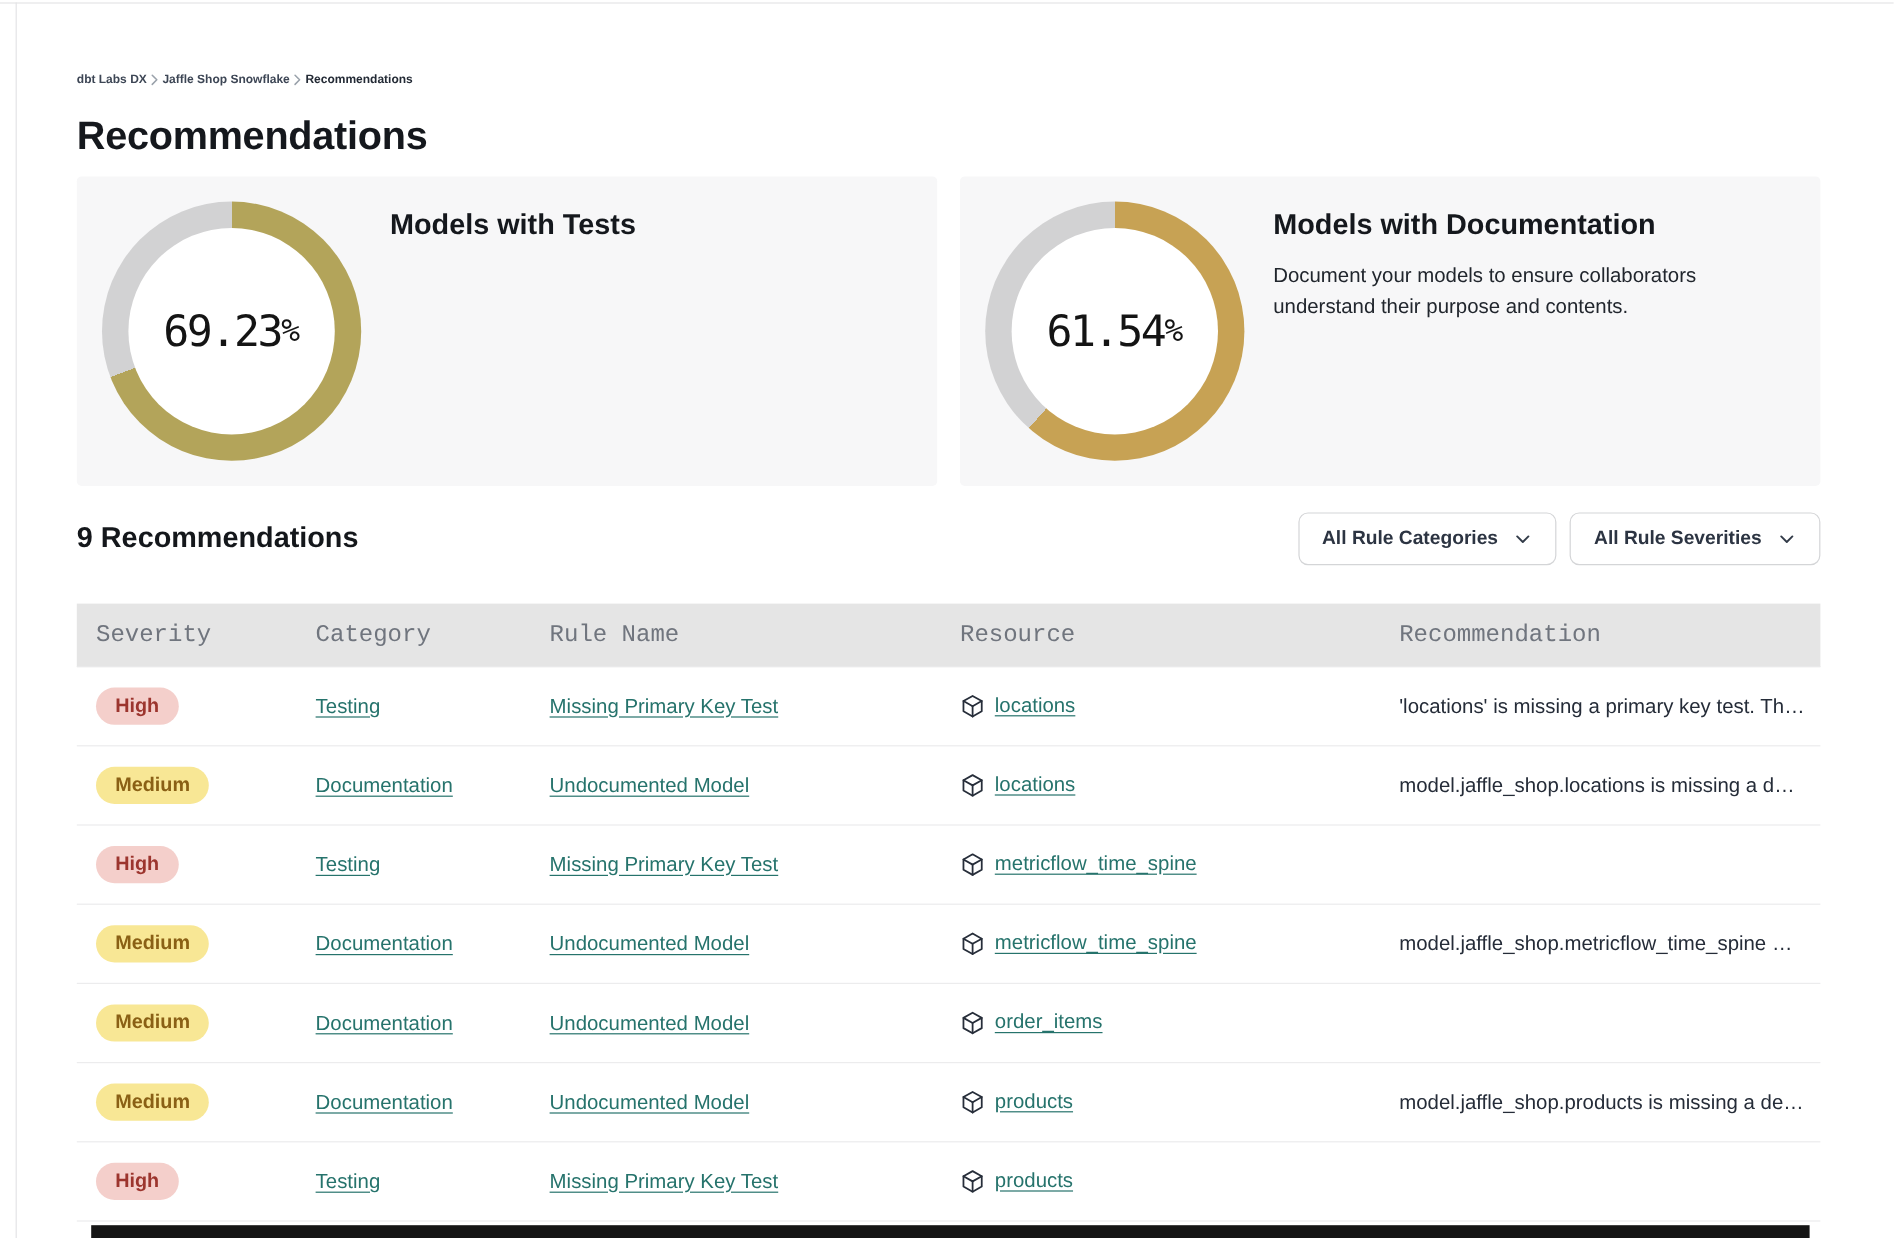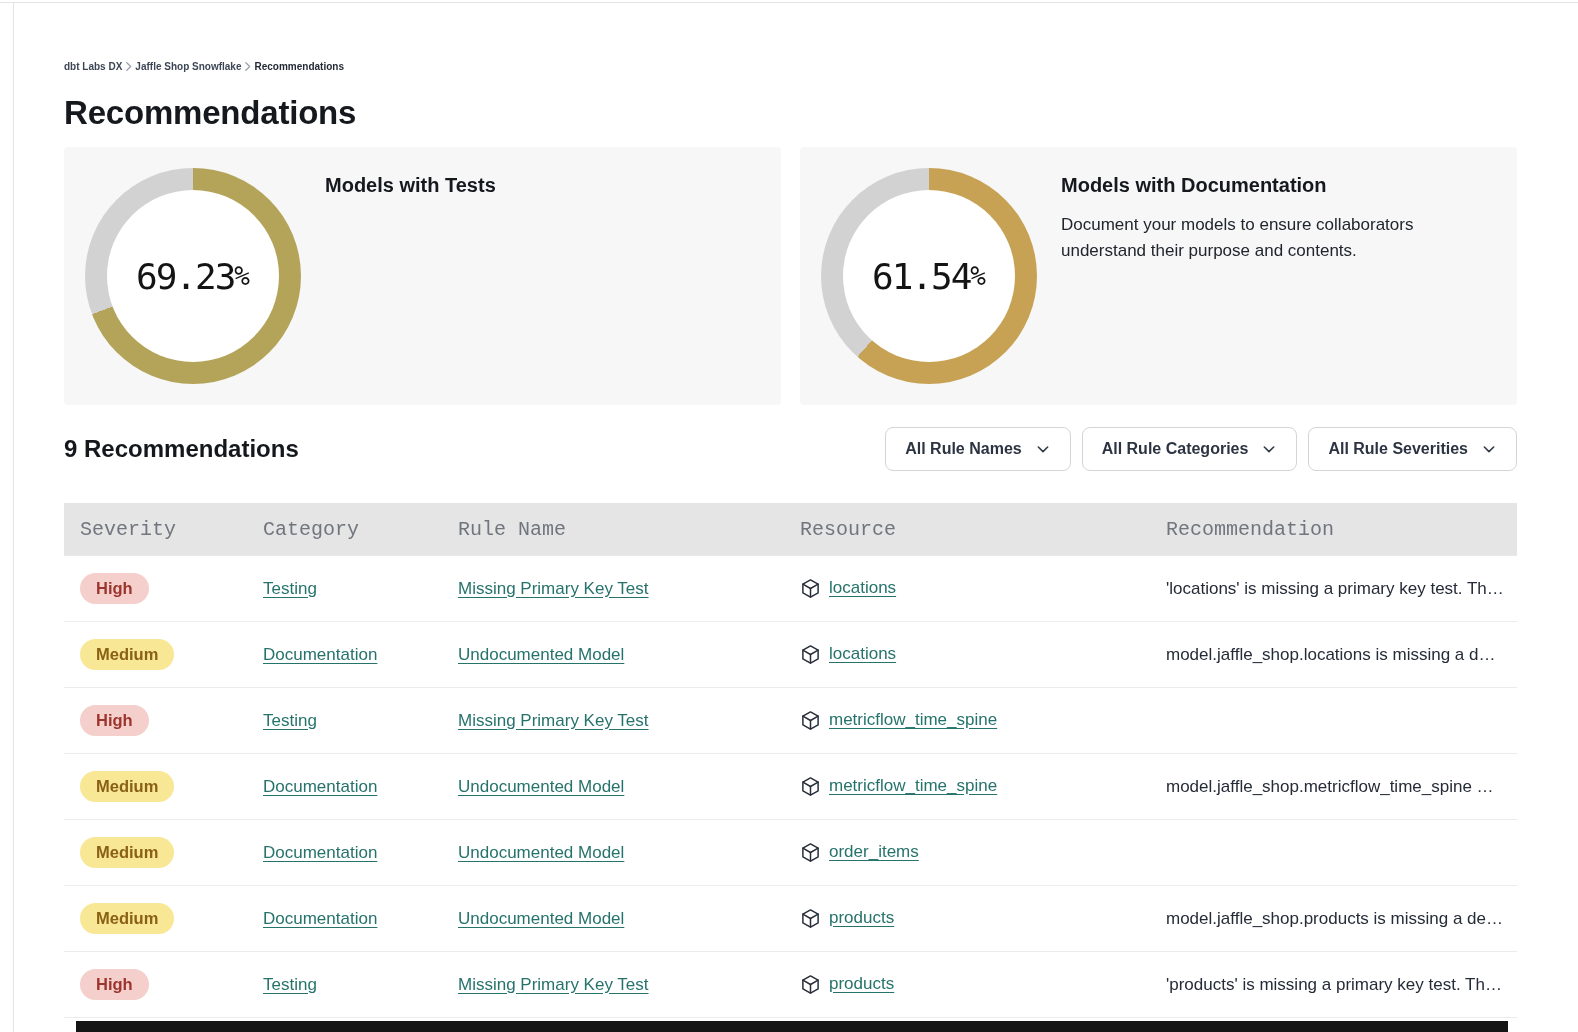--- a/index.html
+++ b/index.html
@@ -27,21 +27,21 @@
   .card { width:717px; height:258px; background:#f7f7f8; border-radius:4px;
     display:flex; padding:21px; }
   .donut { width:216px; height:216px; border-radius:50%; flex:0 0 auto;
     display:flex; align-items:center; justify-content:center; }
   .donut-hole { width:172px; height:172px; border-radius:50%; background:#ffffff;
     display:flex; align-items:flex-end; justify-content:center; }
   .donut-hole-inner { display:flex; align-items:center; justify-content:center; width:100%; height:100%; }
   .percent { font-family:"DejaVu Sans Mono", monospace; font-size:36px; color:#141414; letter-spacing:-2px; }
   .percent-suffix { font-family:"DejaVu Sans Mono", monospace; font-size:26px; color:#141414; }
   .card-text { margin-left:24px; padding-top:6px; }
-  .card-title { font-size:20px; font-weight:700; color:#15181d; }
+  .card-title { font-size:24px; font-weight:700; color:#15181d; }
   .card-desc { margin-top:15px; font-size:17px; line-height:26px; color:#21262d; }
   .card:nth-child(1) .card-desc { max-width:452px; }
   .card:nth-child(2) .card-desc { max-width:372px; }
 
   
   .list-header { margin-top:22px; display:flex; align-items:center; justify-content:space-between; }
   .count-label { font-size:24px; font-weight:600; color:#14171b; }
   .filters { display:flex; gap:11px; }
   .filter-btn { height:44px; background:#ffffff; border:1px solid #d4d5d7; border-radius:8px;
     display:flex; align-items:center; gap:13px; padding:0 19px;
@@ -123,28 +123,20 @@
         <div class="card-title">Models with Documentation</div>
         <div class="card-desc">Document your models to ensure collaborators understand their purpose and contents.</div>
       </div>
     </div>
 
   </div>
 
   <div class="list-header">
     <div class="count-label">9 Recommendations</div>
     <div class="filters">
-      <button class="filter-btn">
-        <span>All Rule Names</span>
-        <span>
-          <svg width="16" height="16" viewBox="0 0 24 24" fill="none" stroke="#333c49" stroke-width="2.4" stroke-linecap="round" stroke-linejoin="round">
-              <polyline points="5 9 12 16 19 9"></polyline>
-            </svg>
-        </span>
-      </button>
       <button class="filter-btn">
         <span>All Rule Categories</span>
         <span>
           <svg width="16" height="16" viewBox="0 0 24 24" fill="none" stroke="#333c49" stroke-width="2.4" stroke-linecap="round" stroke-linejoin="round">
               <polyline points="5 9 12 16 19 9"></polyline>
             </svg>
         </span>
       </button>
       <button class="filter-btn">
         <span>All Rule Severities</span>
@@ -315,20 +307,19 @@
     <div class="resource-cell">
       <span>
         <svg width="21" height="21" viewBox="0 0 24 24" fill="none" stroke="#272e3a" stroke-width="1.7" stroke-linecap="round" stroke-linejoin="round">
           <path d="M12 2.2 L20.7 7.1 L20.7 16.9 L12 21.8 L3.3 16.9 L3.3 7.1 Z"></path>
           <polyline points="3.3 7.1 12 12 20.7 7.1"></polyline>
           <line x1="12" y1="12" x2="12" y2="21.8"></line>
         </svg>
       </span>
       <span class="tlink">products</span>
     </div>
-    <div class="rec-text">'products' is missing a primary key test. Th…</div>
   </div>
 </div>
   </div>
 
 </div>
 
 <div class="bottom-cutoff"></div>
 
 </body></html>

